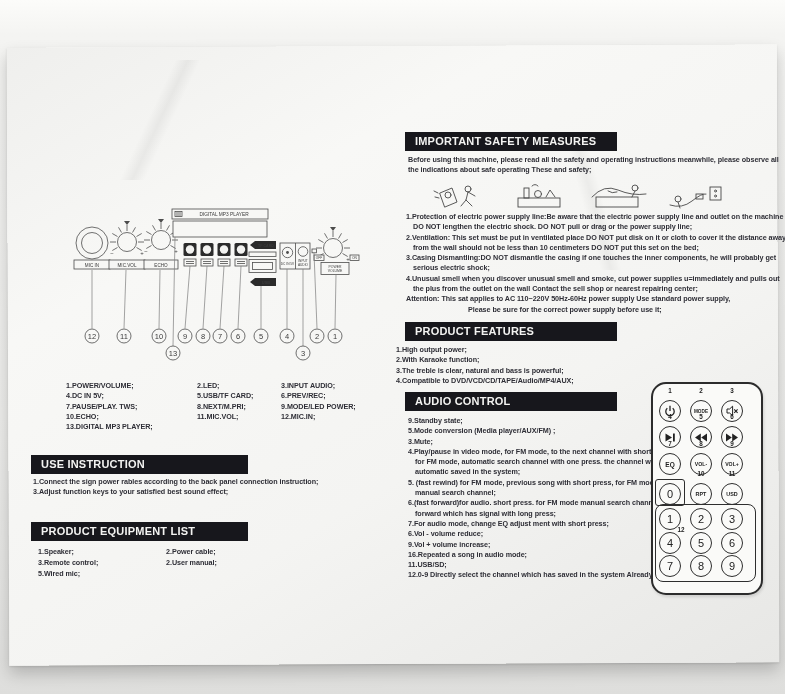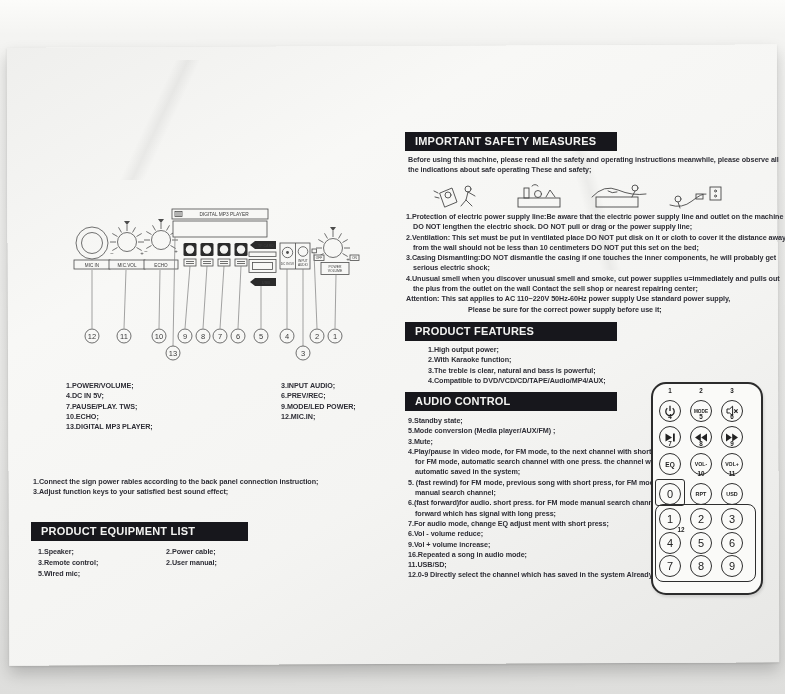--- a/index.html
+++ b/index.html
@@ -211,27 +211,36 @@
     </g>
   </svg>
 
   <div class="txt col" style="left:66px;top:381px;width:128px">
     <div class="li">1.POWER/VOLUME;</div>
     <div class="li">4.DC IN 5V;</div>
     <div class="li">7.PAUSE/PLAY. TWS;</div>
     <div class="li">10.ECHO;</div>
     <div class="li">13.DIGITAL MP3 PLAYER;</div>
   </div>
+  <div class="txt col" style="left:197px;top:381px;width:82px">
+    <div class="li">2.LED;</div>
+    <div class="li">5.USB/TF CARD;</div>
+    <div class="li">8.NEXT/M.PRI;</div>
+    <div class="li">11.MIC.VOL;</div>
+  </div>
   <div class="txt col" style="left:281px;top:381px;width:112px">
     <div class="li">3.INPUT AUDIO;</div>
     <div class="li">6.PREV/REC;</div>
     <div class="li">9.MODE/LED POWER;</div>
     <div class="li">12.MIC.IN;</div>
   </div>
 
+  <div class="bar" style="left:31px;top:455px;width:207px">
+    <span>USE INSTRUCTION</span>
+  </div>
   <div class="txt" style="left:33px;top:477px;width:372px">
     <div class="li">1.Connect the sign power rables according to the back panel connection instruction;</div>
     <div class="li">3.Adjust function keys to your satisfied best sound effect;</div>
   </div>
 
   <div class="bar" style="left:31px;top:522px;width:207px">
     <span>PRODUCT EQUIPMENT LIST</span>
   </div>
   <div class="txt col" style="left:38px;top:546px;width:120px;line-height:11px">
     <div>1.Speaker;</div>
@@ -294,21 +303,21 @@
     <div class="li">2.Ventilation: This set must be put in ventilated place DO NOT put disk on it or cloth to cover it the distance away from the wall should not be less than 10 centimeters DO NOT put this set on the bed;</div>
     <div class="li">3.Casing Dismantling:DO NOT dismantle the casing if one touches the inner components, he will probably get serious electric shock;</div>
     <div class="li">4.Unusual smell when you discover unusual smell and smoke, cut power supplies u=immediately and pulls out the plus from the outlet on the wall Contact the sell shop or nearest repairing center;</div>
     <div class="li">Attention: This sat applies to AC 110~220V 50Hz-60Hz power supply Use standard power supply,</div>
     <div class="att2">Please be sure for the correct power supply before use it;</div>
   </div>
 
   <div class="bar" style="left:405px;top:322px;width:202px">
     <span>PRODUCT FEATURES</span>
   </div>
-  <div class="txt" style="left:428px;top:345px;width:300px">
+  <div class="txt" style="left:396px;top:345px;width:300px">
     <div class="li">1.High output power;</div>
     <div class="li">2.With Karaoke function;</div>
     <div class="li">3.The treble is clear, natural and bass is powerful;</div>
     <div class="li">4.Compatible to DVD/VCD/CD/TAPE/Audio/MP4/AUX;</div>
   </div>
 
   <div class="bar" style="left:405px;top:392px;width:202px">
     <span>AUDIO CONTROL</span>
   </div>
   <div class="txt" style="left:408px;top:416px;width:268px">

